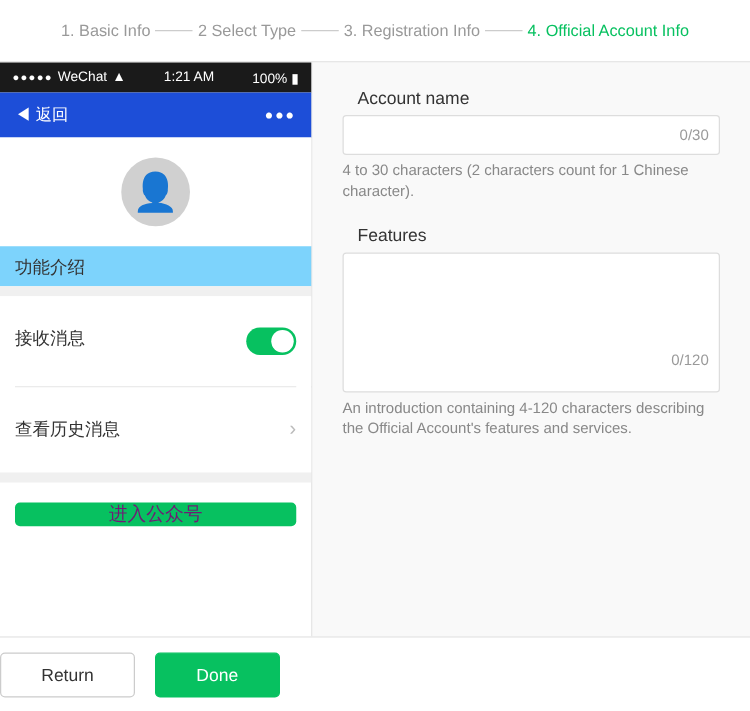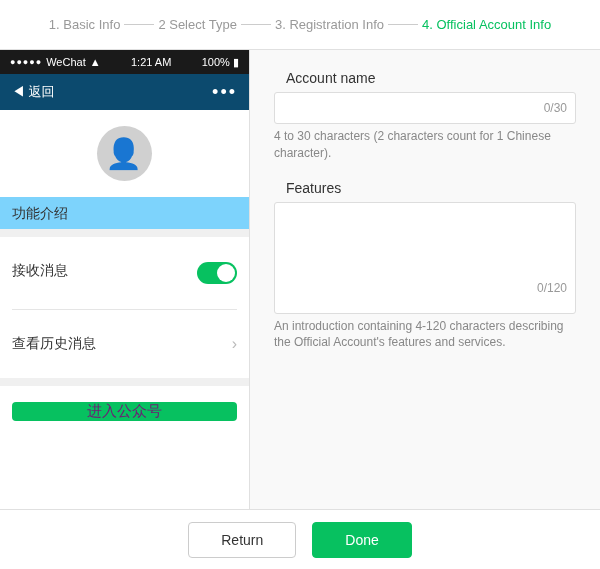--- a/index.html
+++ b/index.html
@@ -30,21 +30,21 @@
       display: flex; flex-direction: column;
     }
     .phone-status-bar {
       background: #1a1a1a; color: #fff; font-size: 11px;
       display: flex; justify-content: space-between; align-items: center;
       padding: 4px 10px; height: 24px;
     }
     .status-left { display: flex; align-items: center; gap: 4px; }
     .status-dots { font-size: 9px; letter-spacing: 1px; }
     .phone-nav {
-      background: #0c4a6e; color: #fff;
+      background: #1d4ed8; color: #fff;
       display: flex; align-items: center; justify-content: space-between;
       padding: 6px 12px; height: 36px;
     }
     .back-btn { font-size: 13px; display: flex; align-items: center; gap: 2px; }
     .nav-dots { font-size: 18px; letter-spacing: 2px; color: #fff; }
 
     .phone-profile {
       background: #fff; padding: 16px; display: flex; justify-content: center; align-items: center;
     }
     .avatar-circle {
@@ -114,21 +114,21 @@
       border: 1px solid #ddd; border-radius: 3px; padding: 5px 8px;
       font-size: 13px; background: #fff; color: #333;
       display: inline-flex; align-items: center; gap: 6px; cursor: pointer;
       min-width: 90px;
     }
     .region-arrow { font-size: 10px; color: #666; }
 
     
     .footer {
       height: 60px; background: #fff; border-top: 1px solid #e0e0e0;
-      display: flex; align-items: center; justify-content: center; gap: 16px;
+      display: flex; align-items: center; gap: 16px;
     }
     .btn-return {
       padding: 9px 32px; border: 1px solid #ccc; border-radius: 4px;
       background: #fff; color: #333; font-size: 14px; cursor: pointer;
     }
     .btn-done {
       padding: 9px 32px; border: 1px solid #07c160; border-radius: 4px;
       background: #07c160; color: #fff; font-size: 14px; cursor: pointer;
     }
   </style>

